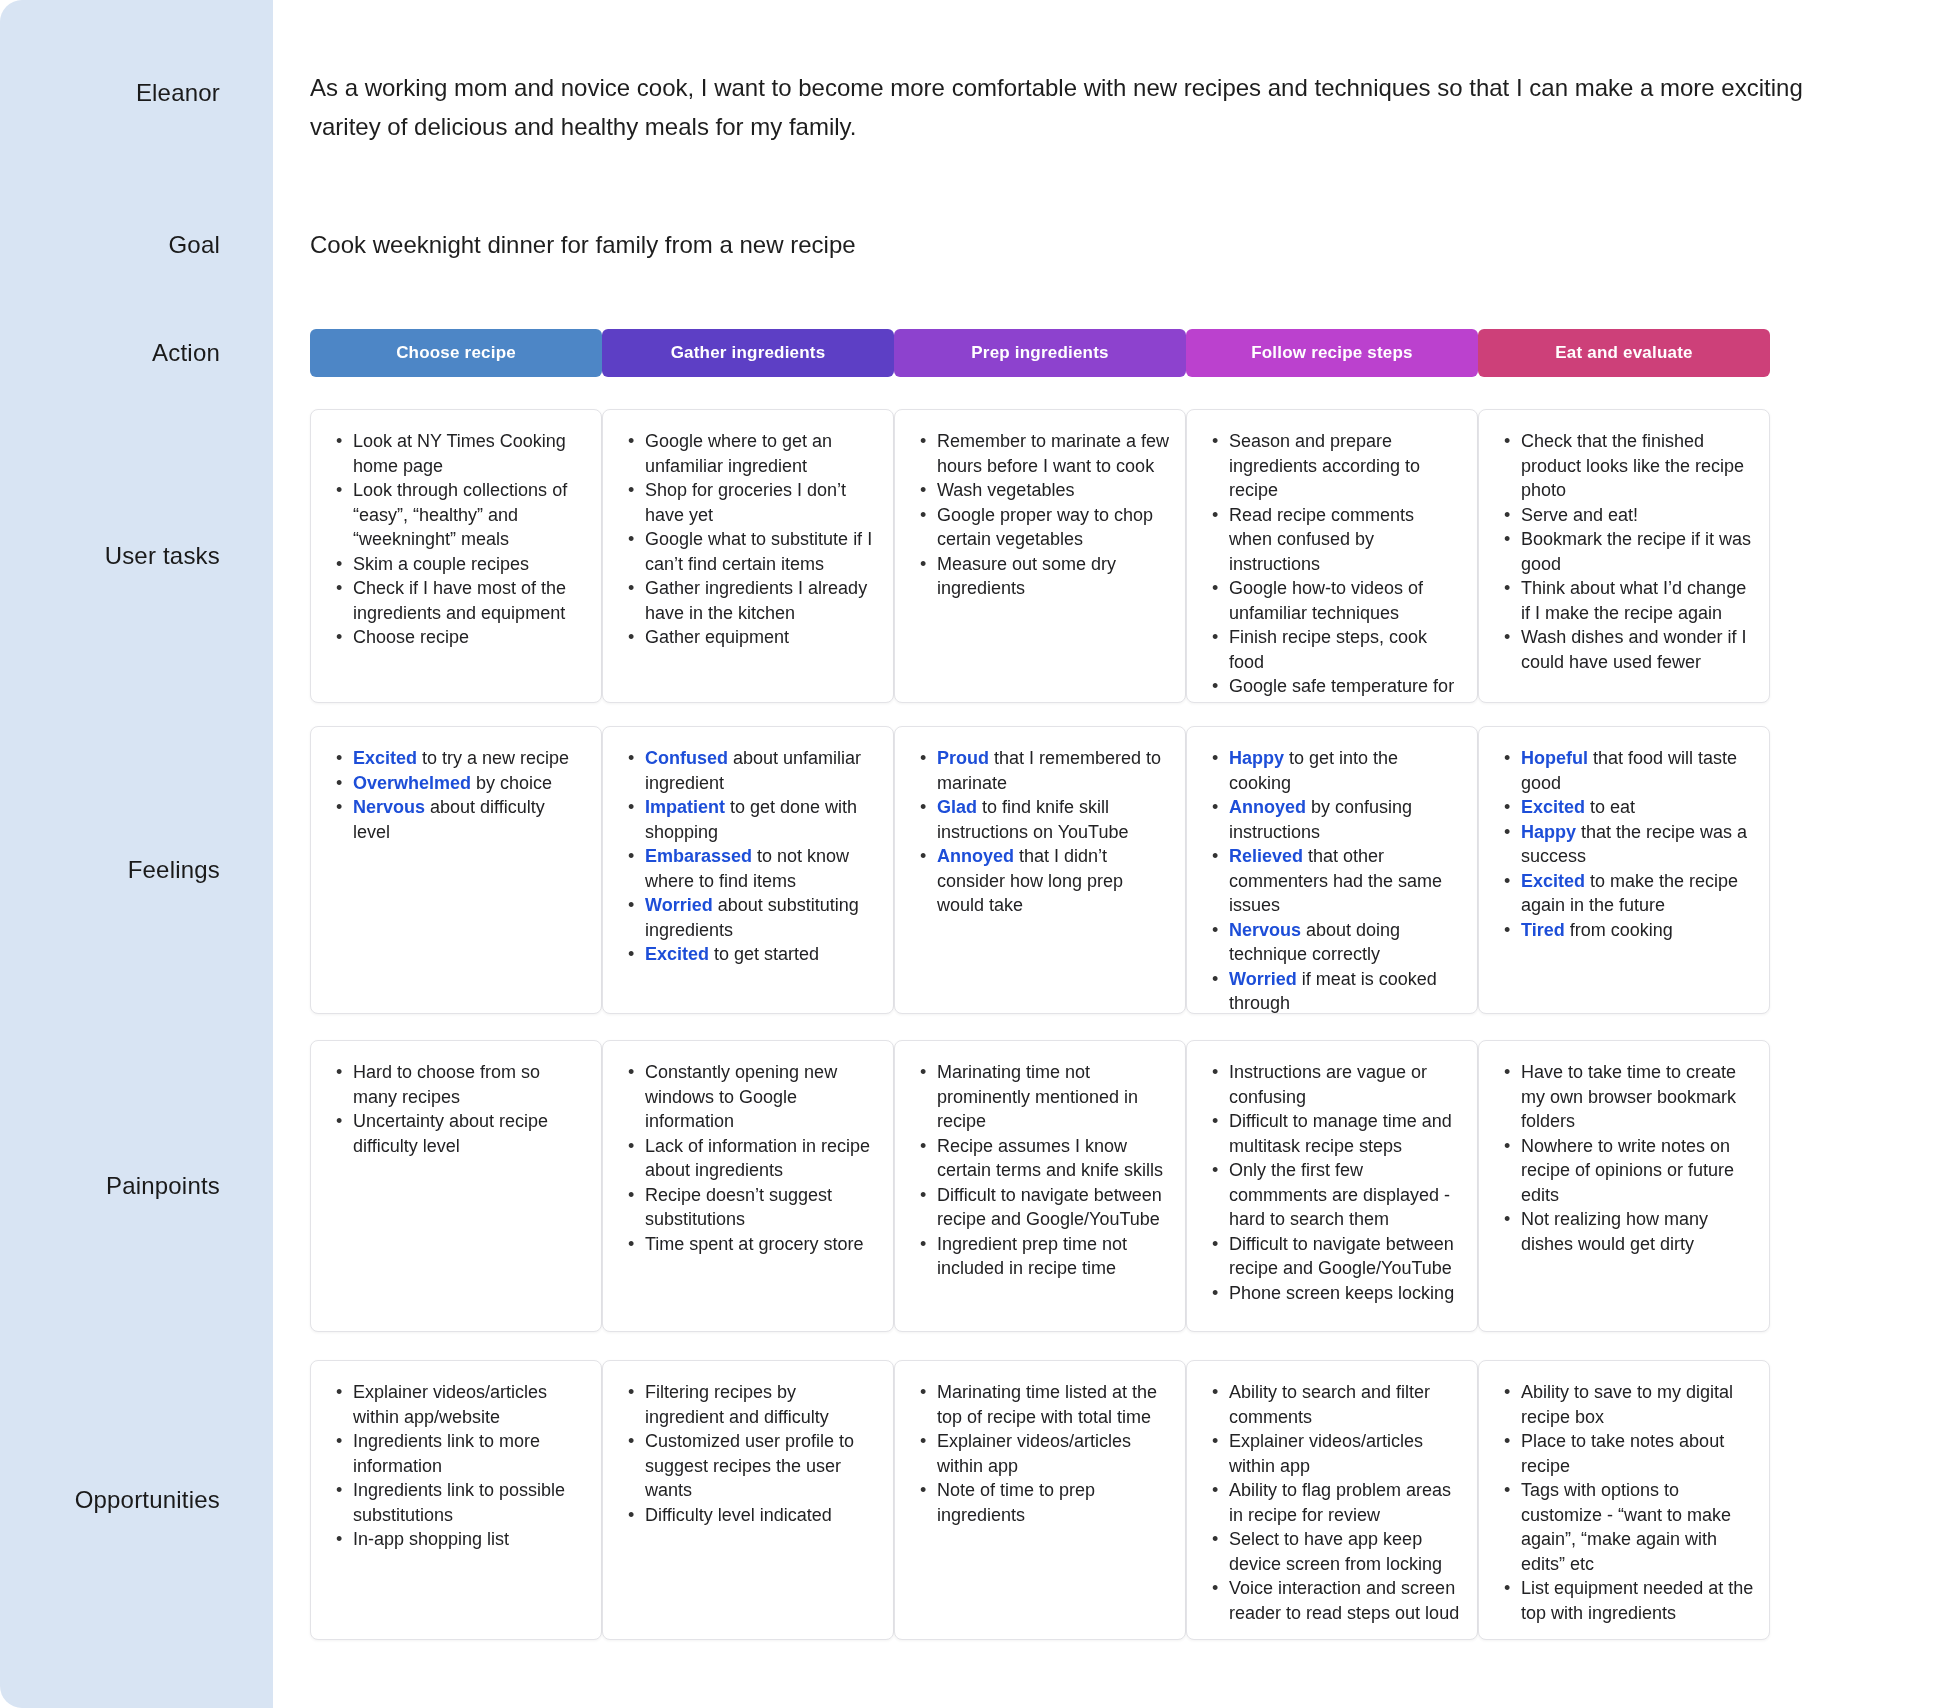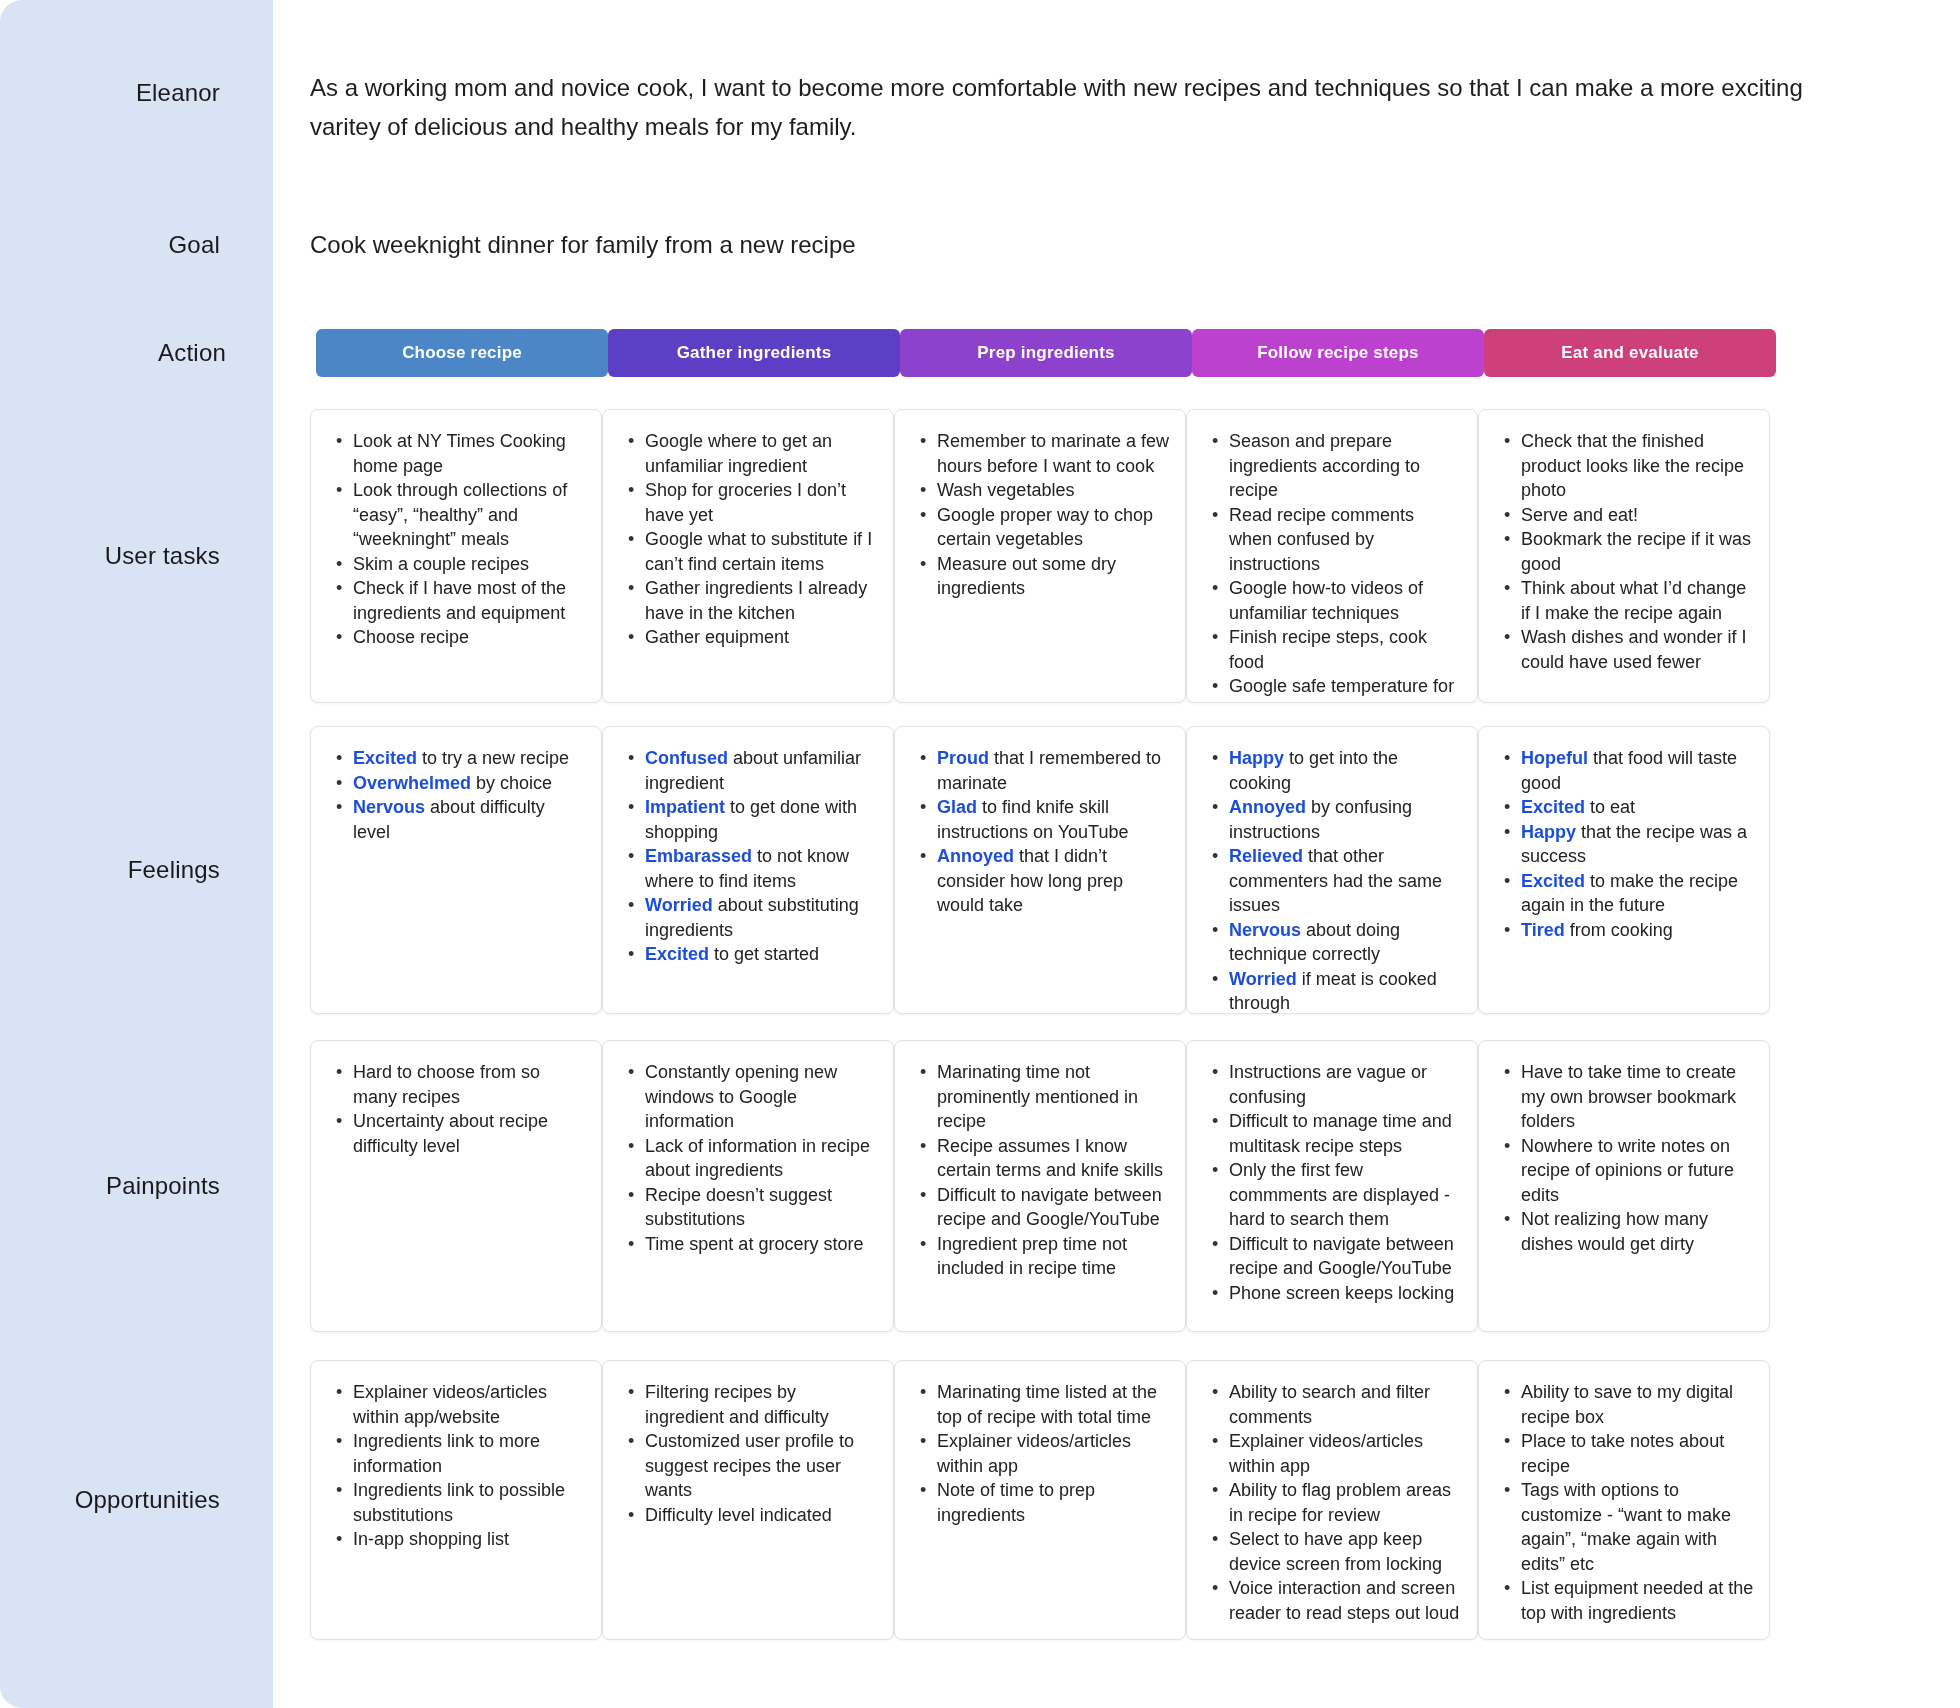--- a/index.html
+++ b/index.html
@@ -22,21 +22,21 @@
     background:#d8e4f3;
   }
 
   .section {
     position:relative;
     display:grid;
     grid-template-columns:273px 1fr;
   }
   .section-persona      { height:185px; }
   .section-goal         { height:120px; }
-  .section-action       { height:95px;padding-left:6px;  }
+  .section-action       { height:95px;  }
   .section-user-tasks   { height:312px; }
   .section-feelings     { height:316px; }
   .section-painpoints   { height:316px; }
   .section-opportunities{ height:312px; }
   .section-filler       { height:52px;  }
 
   .label-cell {
     display:flex;
     justify-content:flex-end;
     align-items:center;

